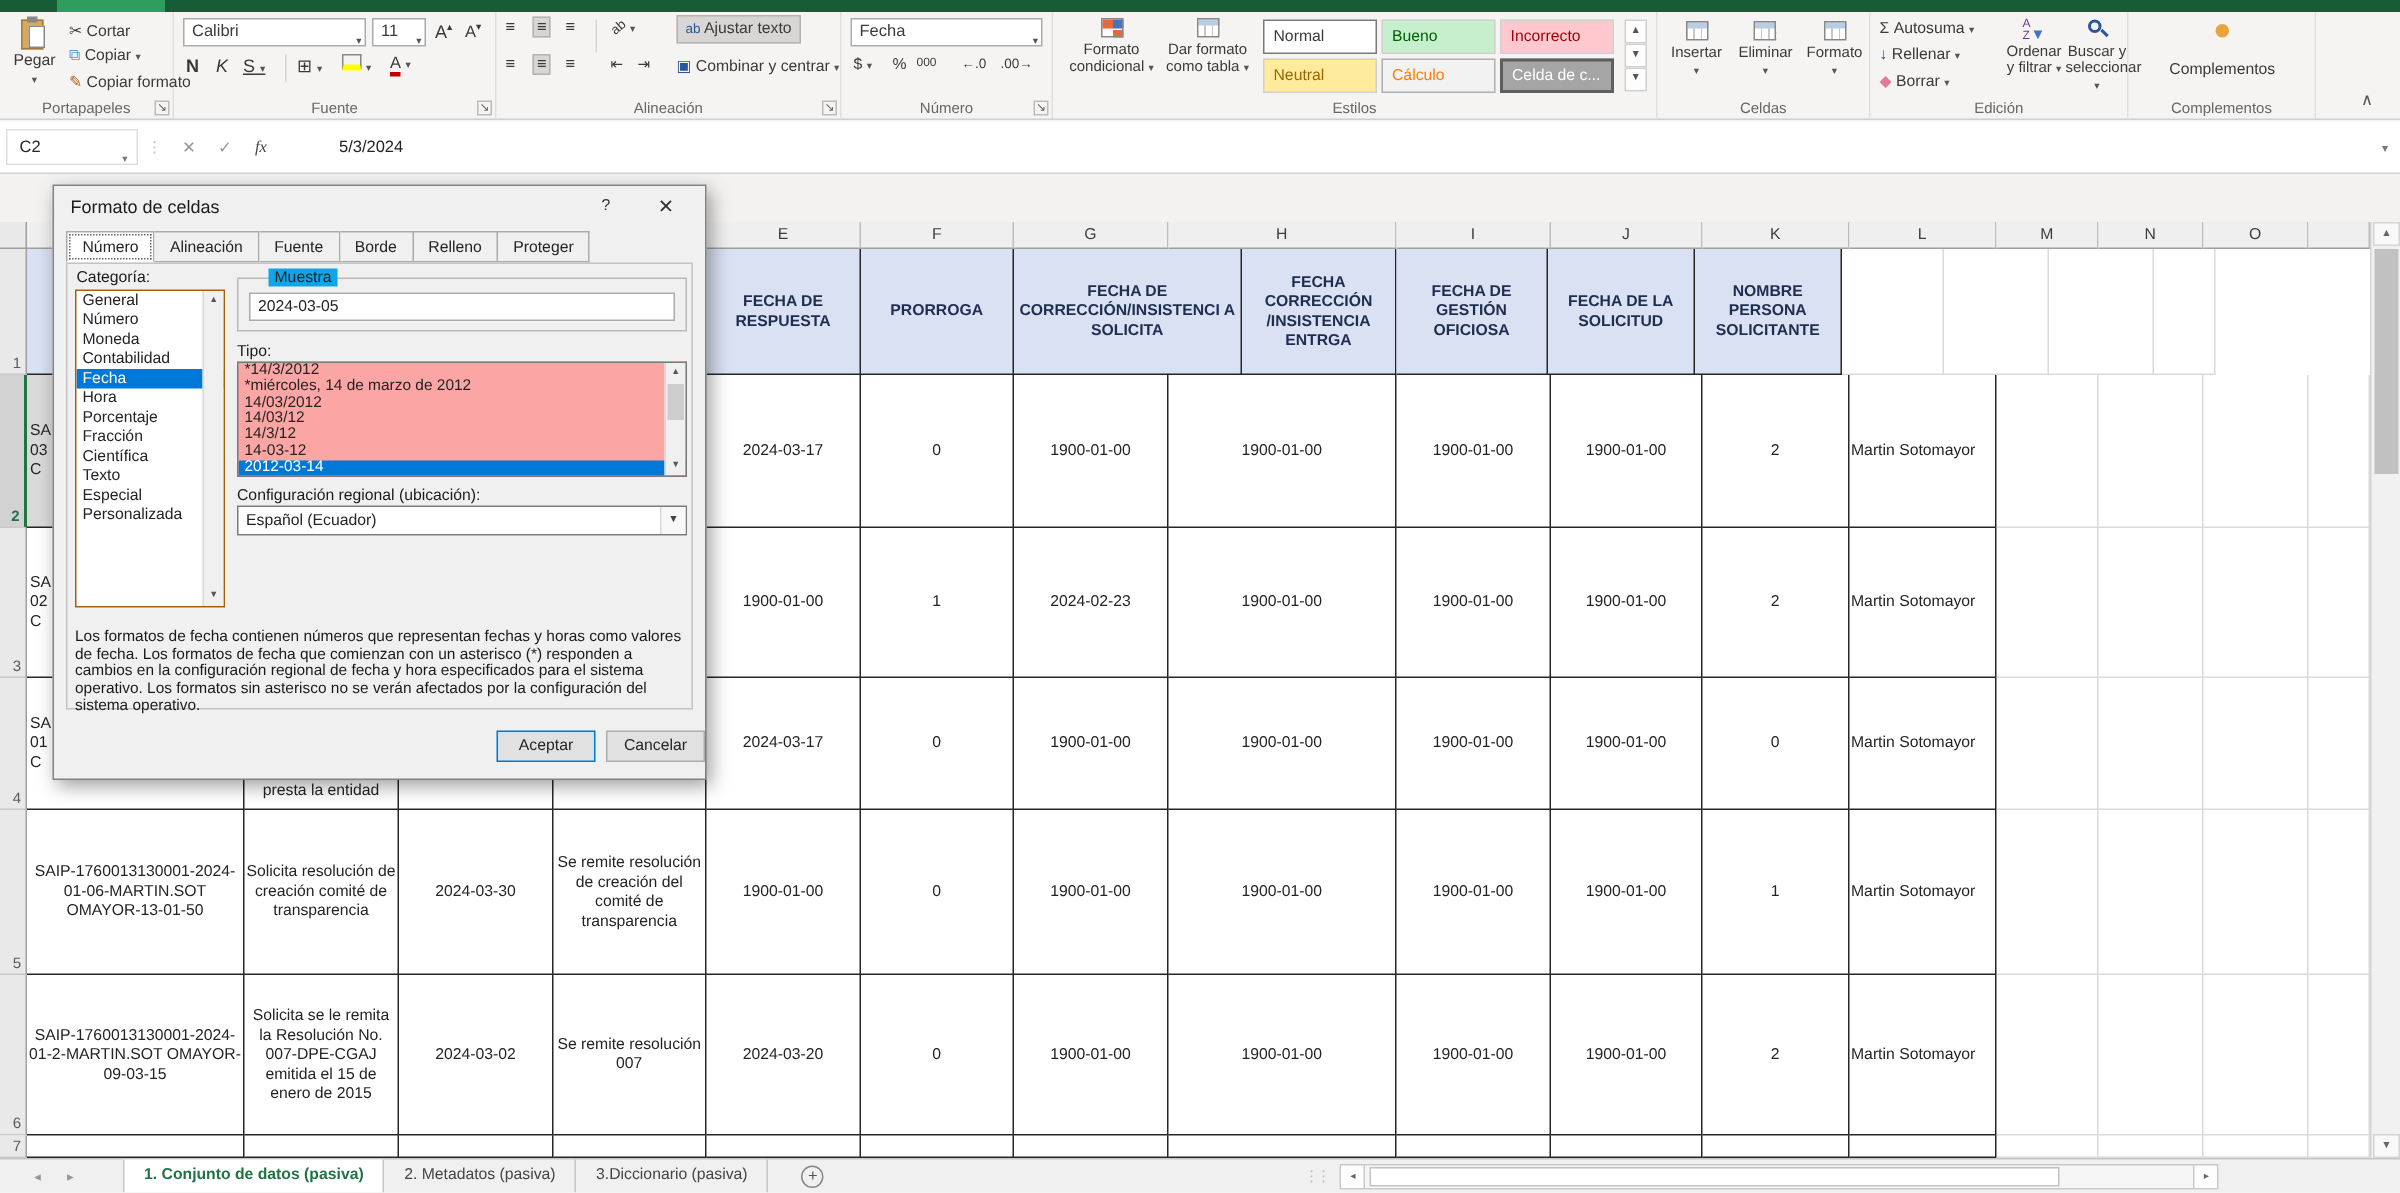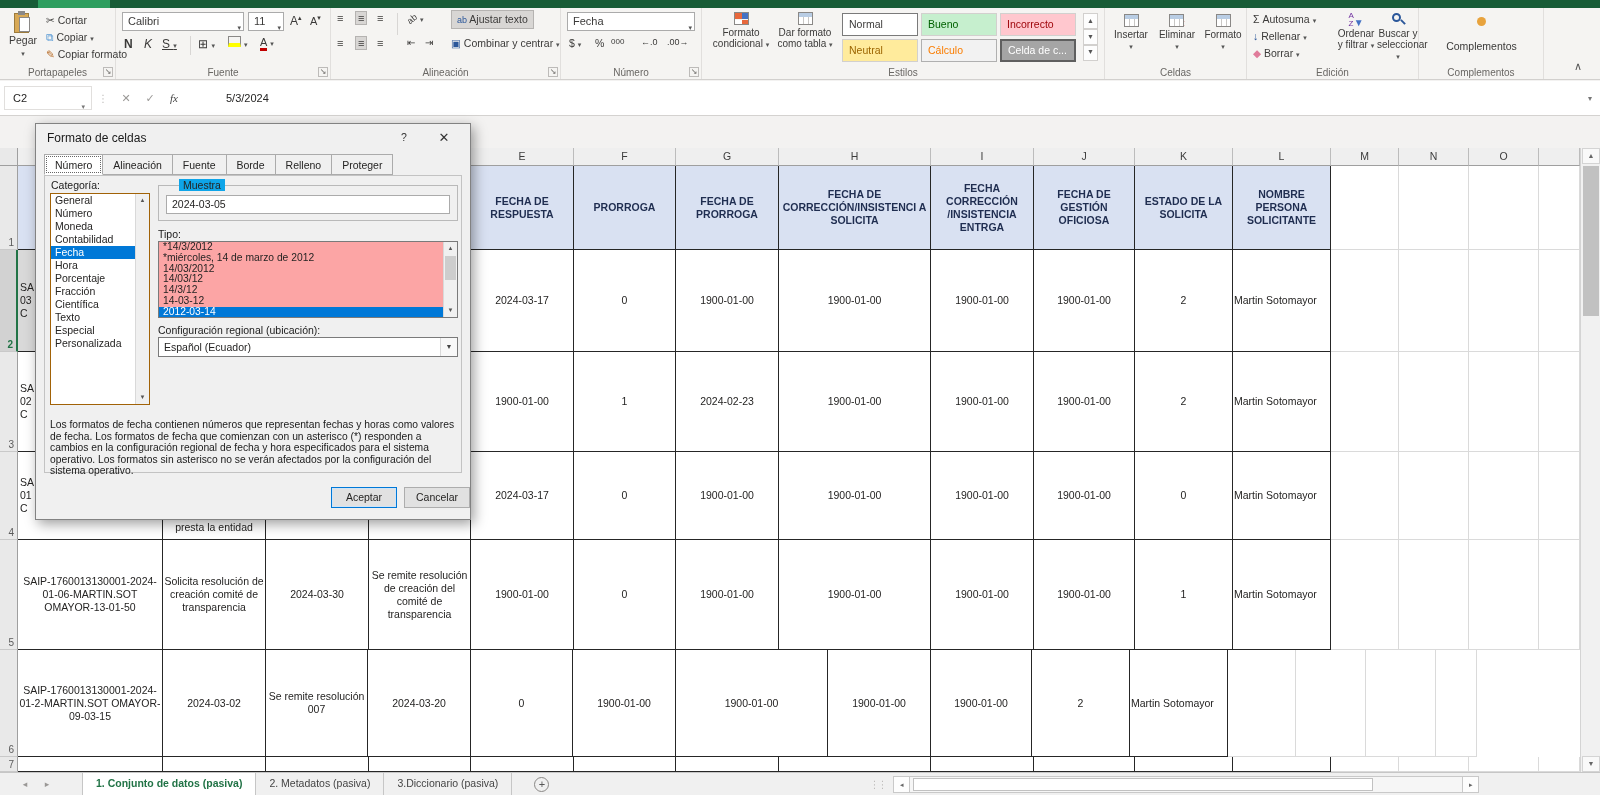--- a/index.html
+++ b/index.html
@@ -333,25 +333,24 @@
     <div class="gridrow" style="height:84px">
       <div class="rhead cw-rh">
           <span>1</span>
         </div>
       <div class="cell hdr cw-a"></div>
       <div class="cell hdr cw-b"></div>
       <div class="cell hdr cw-c"></div>
       <div class="cell hdr cw-d"></div>
       <div class="cell hdr cw-e">FECHA DE RESPUESTA</div>
       <div class="cell hdr cw-f">PRORROGA</div>
-      <div class="cell hdr cw-g">FECHA DE PRORROGA</div>
       <div class="cell hdr cw-h">FECHA DE CORRECCIÓN/INSISTENCI A SOLICITA</div>
       <div class="cell hdr cw-i">FECHA CORRECCIÓN /INSISTENCIA ENTRGA</div>
       <div class="cell hdr cw-j">FECHA DE GESTIÓN OFICIOSA</div>
-      <div class="cell hdr cw-k">ESTADO DE LA SOLICITA</div>
+      <div class="cell hdr cw-k">FECHA DE LA SOLICITUD</div>
       <div class="cell hdr cw-l">NOMBRE PERSONA SOLICITANTE</div>
       <div class="cell lt cw-m"></div>
       <div class="cell lt cw-n"></div>
       <div class="cell lt cw-o"></div>
       <div class="cell lt cw-x"></div>
     </div>
 
     <div class="gridrow" style="height:102px">
       <div class="rhead sel cw-rh">
           <span>2</span>
@@ -450,20 +449,21 @@
       <div class="cell lt cw-n"></div>
       <div class="cell lt cw-o"></div>
       <div class="cell lt cw-x"></div>
     </div>
 
     <div class="gridrow" style="height:107px">
       <div class="rhead cw-rh">
           <span>6</span>
         </div>
       <div class="cell cw-a">SAIP-1760013130001-2024-01-2-MARTIN.SOT OMAYOR-09-03-15</div>
+      <div class="cell cw-b">Solicita se le remita la Resolución No. 007-DPE-CGAJ emitida el 15 de enero de 2015</div>
       <div class="cell cw-c">2024-03-02</div>
       <div class="cell cw-d">Se remite resolución 007</div>
       <div class="cell cw-e">2024-03-20</div>
       <div class="cell cw-f">0</div>
       <div class="cell cw-g">1900-01-00</div>
       <div class="cell cw-h">1900-01-00</div>
       <div class="cell cw-i">1900-01-00</div>
       <div class="cell cw-j">1900-01-00</div>
       <div class="cell cw-k">2</div>
       <div class="cell left cw-l">Martin Sotomayor</div>

